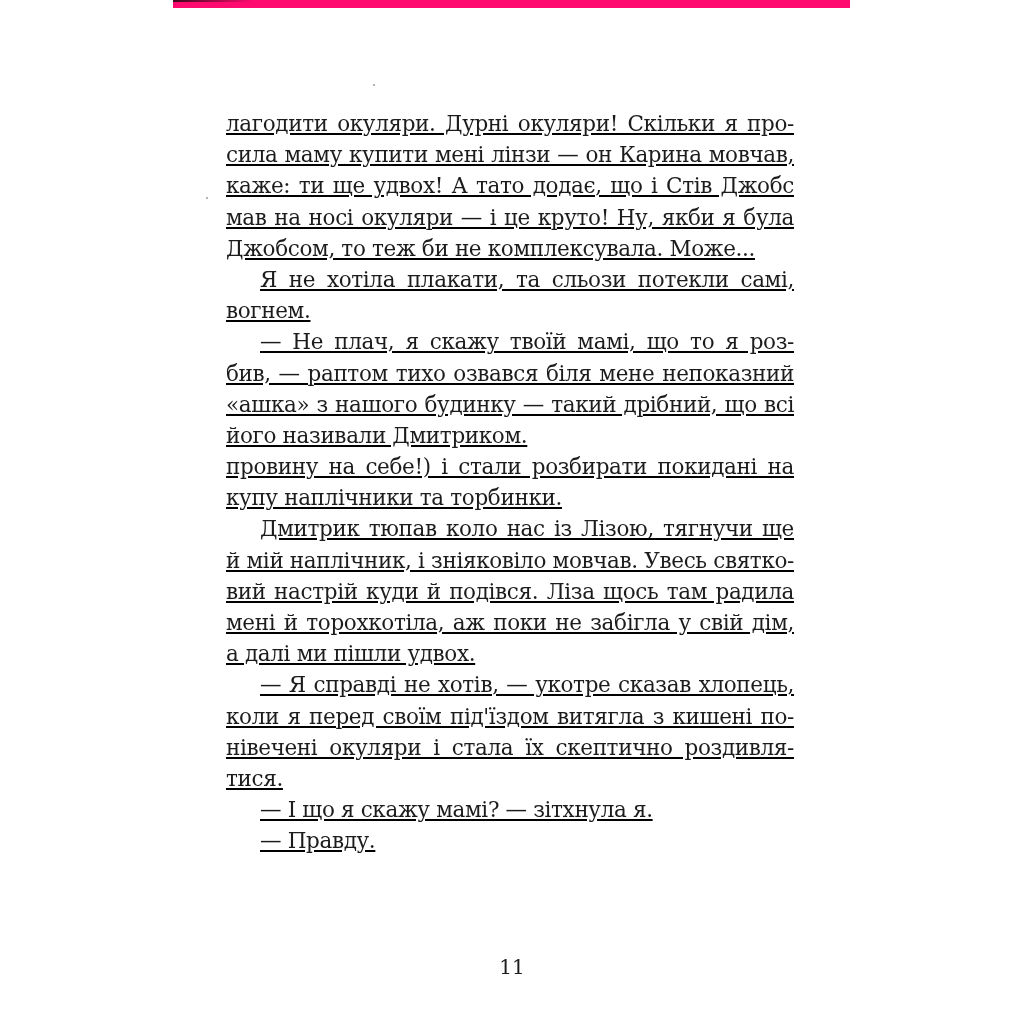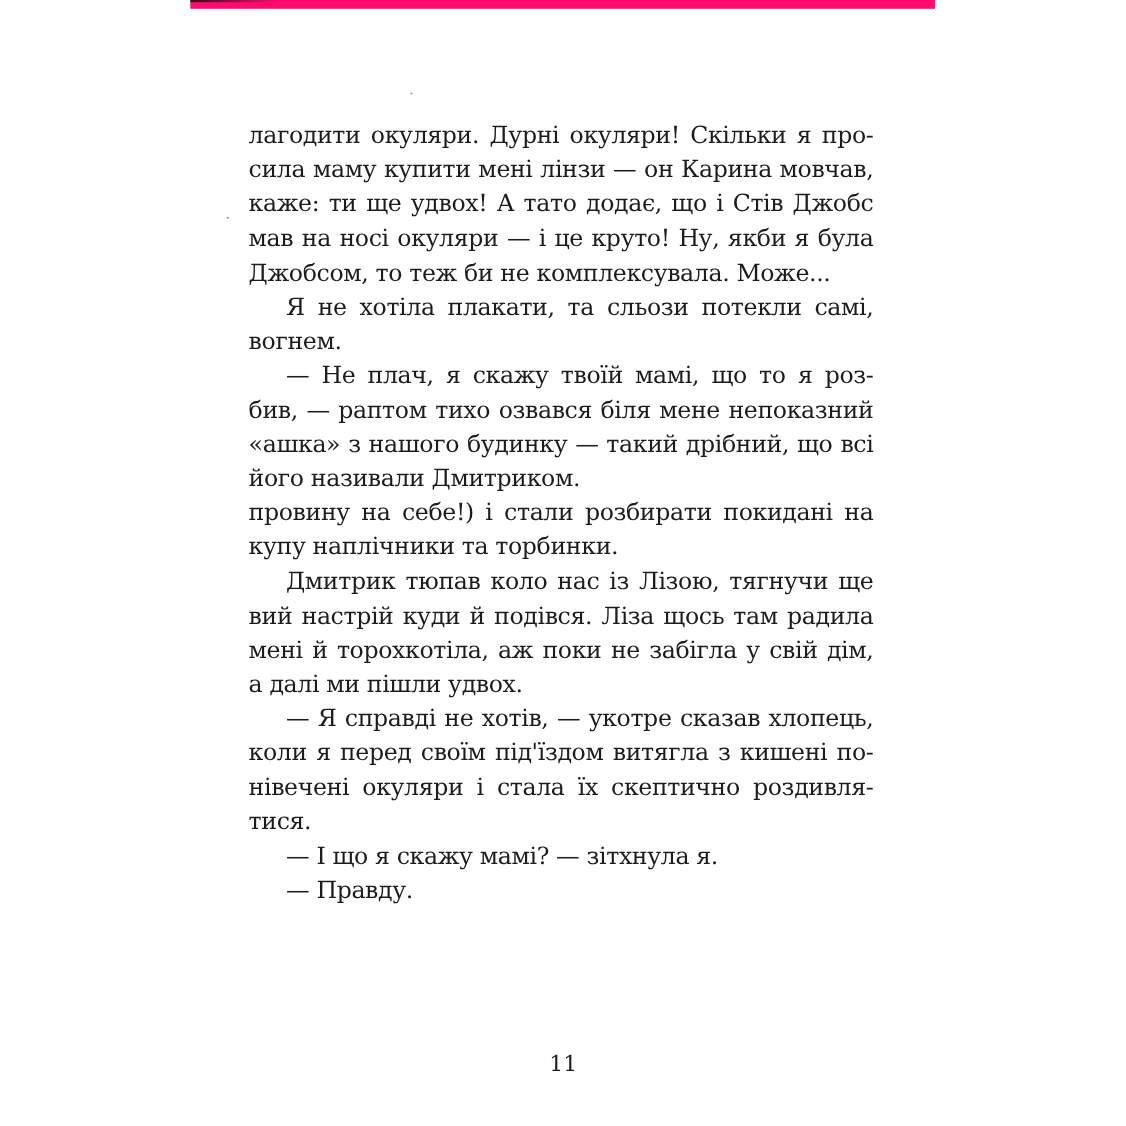--- a/index.html
+++ b/index.html
@@ -26,20 +26,21 @@
       left: 0; top: 0;
       width: 80px;
       height: 2px;
       background: linear-gradient(90deg, #3a0a1a, rgba(255,10,110,0));
     }
     .page {
       position: absolute;
       left: 226px;
       top: 108px;
       width: 568px;
+      text-decoration: underline;
     }
     .line {
       font-family: "DejaVu Serif", serif;
       font-size: 21.5px;
       line-height: 31.2px;
       height: 31.2px;
       color: #1c1c1c;
       white-space: nowrap;
       text-align: justify;
       text-align-last: justify;
@@ -88,20 +89,21 @@
     <div class="line last">Джобсом, то теж би не комплексувала. Може...</div>
     <div class="line indent">Я не хотіла плакати, та сльози потекли самі,</div>
     <div class="line last">вогнем.</div>
     <div class="line indent">— Не плач, я скажу твоїй мамі, що то я роз-</div>
     <div class="line">бив, — раптом тихо озвався біля мене непоказний</div>
     <div class="line">«ашка» з нашого будинку — такий дрібний, що всі</div>
     <div class="line last">його називали Дмитриком.</div>
     <div class="line">провину на себе!) і стали розбирати покидані на</div>
     <div class="line last">купу наплічники та торбинки.</div>
     <div class="line indent">Дмитрик тюпав коло нас із Лізою, тягнучи ще</div>
+    <div class="line">й мій наплічник, і зніяковіло мовчав. Увесь святко-</div>
     <div class="line">вий настрій куди й подівся. Ліза щось там радила</div>
     <div class="line">мені й торохкотіла, аж поки не забігла у свій дім,</div>
     <div class="line last">а далі ми пішли удвох.</div>
     <div class="line indent">— Я справді не хотів, — укотре сказав хлопець,</div>
     <div class="line">коли я перед своїм під'їздом витягла з кишені по-</div>
     <div class="line">нівечені окуляри і стала їх скептично роздивля-</div>
     <div class="line last">тися.</div>
     <div class="line indent last">— І що я скажу мамі? — зітхнула я.</div>
     <div class="line indent last">— Правду.</div>
   </div>

